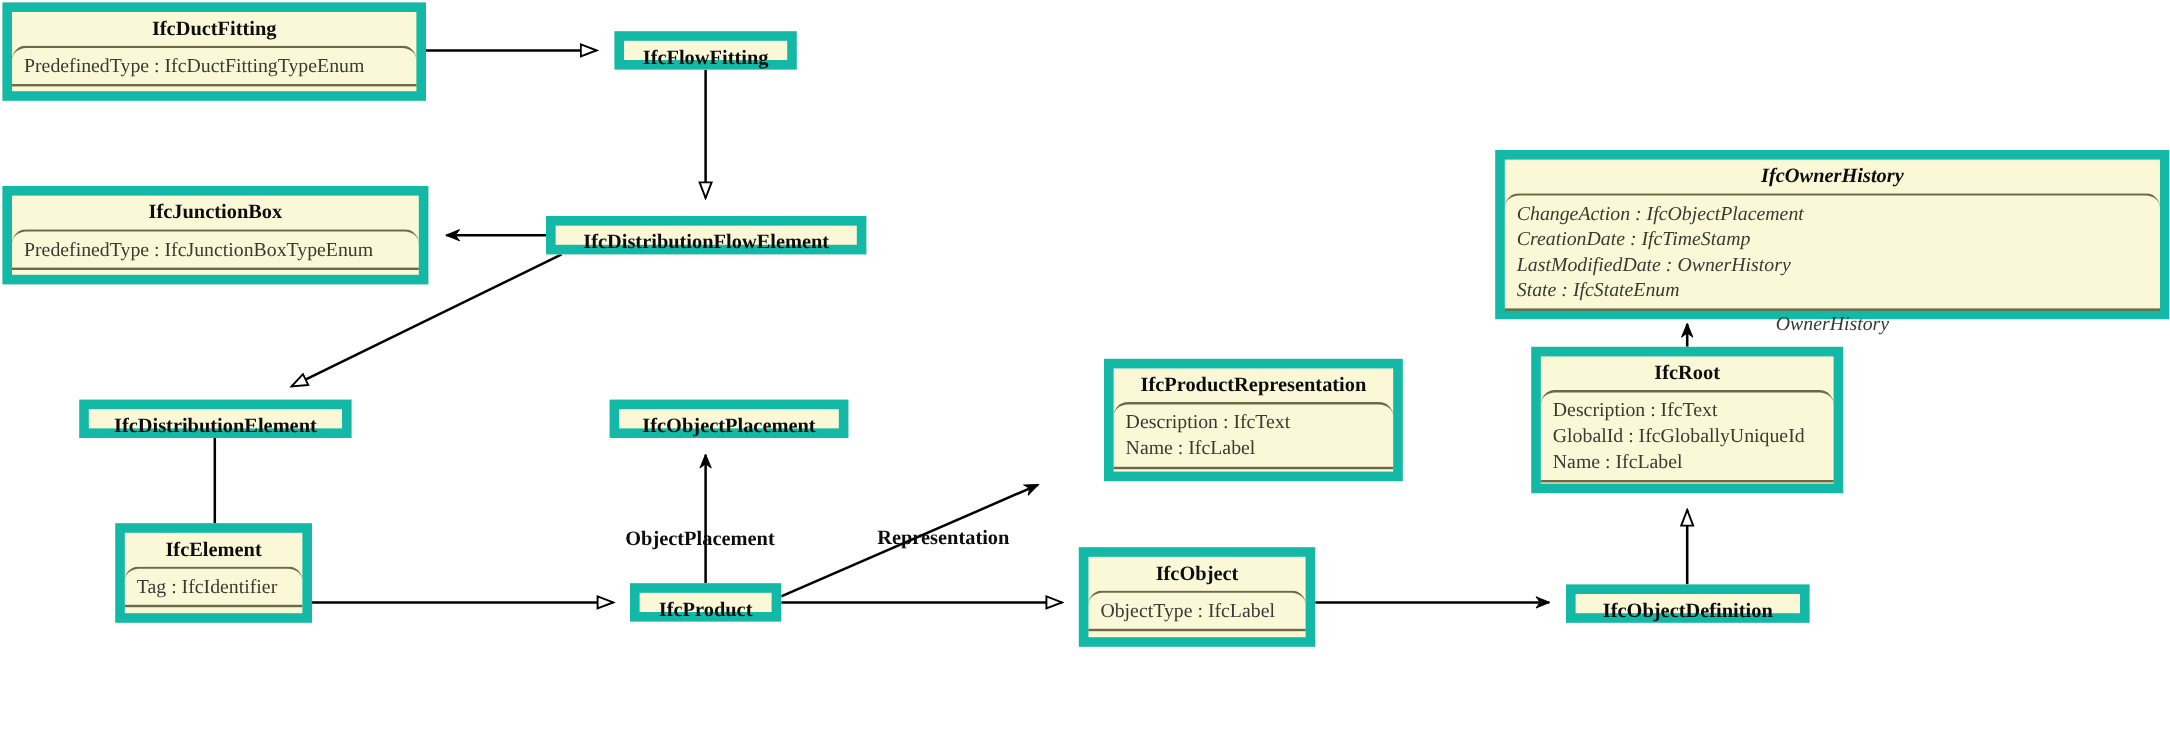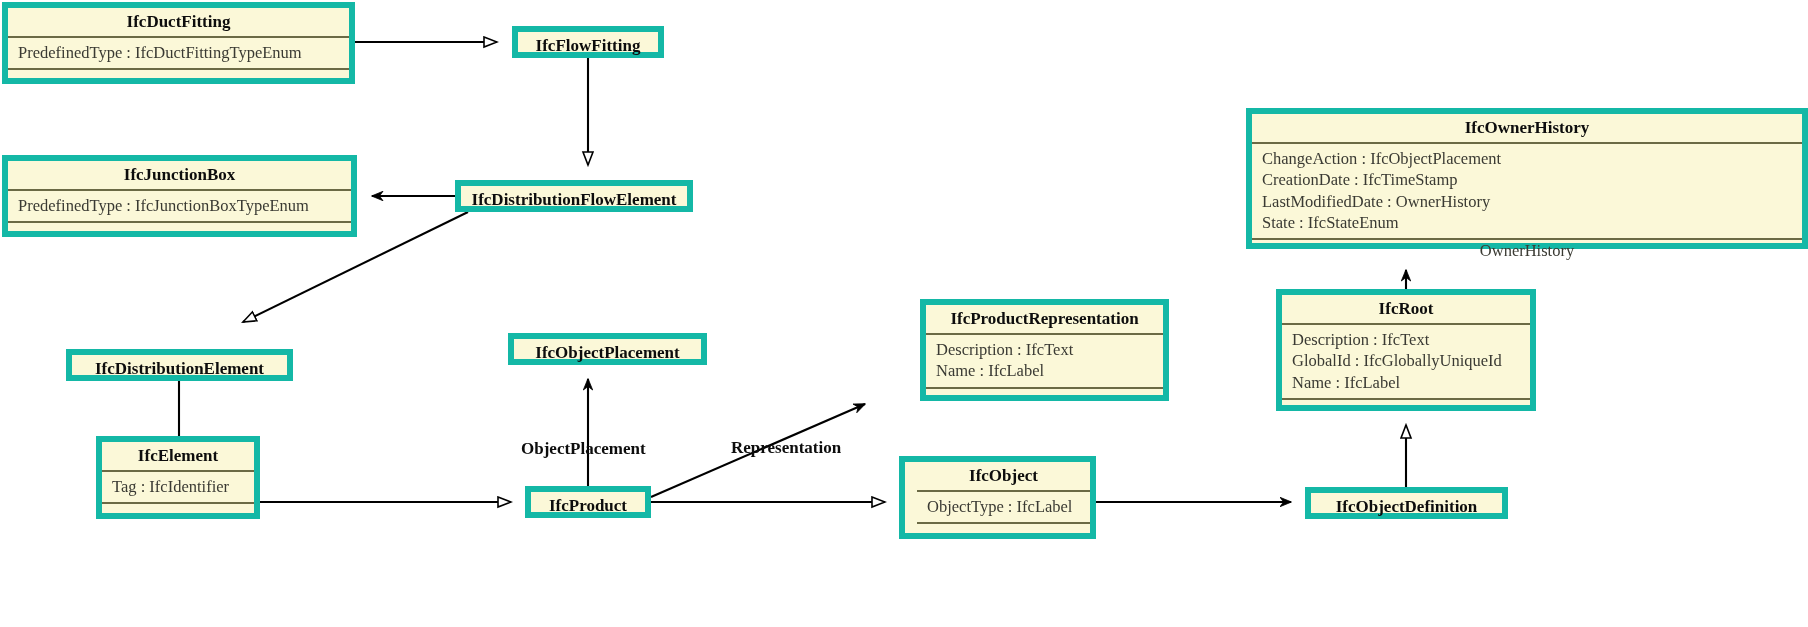--- a/index.html
+++ b/index.html
@@ -19,37 +19,38 @@
     position: absolute;
     left: 0; top: 0;
     width: 1808px;
     height: 627px;
     pointer-events: none;
   }
   .uml-class {
     position: absolute;
     box-sizing: border-box;
     background: #fbf8d8;
-    border: 6px solid #14b8a6;
+    border: 8px solid #14b8a6;
     z-index: 5;
   }
   .uml-name {
     box-sizing: border-box;
     text-align: center;
     font-weight: bold;
     font-size: 17px;
     color: #0d0d0d;
     padding: 4px 10px 5px 10px;
     line-height: 1.12;
     white-space: nowrap;
   }
   .uml-attrs {
     box-sizing: border-box;
     border-top: 2px solid #6b6a45;
     padding: 4px 10px 5px 10px;
+    border-radius: 12px;
   }
   .uml-attr {
     font-size: 16.5px;
     color: #3a3a33;
     line-height: 1.29;
     white-space: nowrap;
   }
   .uml-extra {
     box-sizing: border-box;
     border-top: 2px solid #6b6a45;
@@ -133,25 +134,25 @@
   </div>
 
   <div class="uml-class" style="left:2px; top:155px; width:355px; height:82px;">
     <div class="uml-name">IfcJunctionBox</div>
     <div class="uml-attrs">
       <div class="uml-attr">PredefinedType : IfcJunctionBoxTypeEnum</div>
     </div>
     <div class="uml-extra"></div>
   </div>
 
-  <div class="uml-class" style="left:455px; top:180px; width:238px; height:32px;">
+  <div class="uml-class" style="left:455px; top:180px; width:267px; height:32px;">
     <div class="uml-name">IfcDistributionFlowElement</div>
   </div>
 
-  <div class="uml-class" style="left:1246px; top:108px; width:562px; height:141px;">
+  <div class="uml-class" style="left:1246px; top:125px; width:562px; height:141px;font-style:italic;">
     <div class="uml-name">IfcOwnerHistory</div>
     <div class="uml-attrs">
       <div class="uml-attr">ChangeAction : IfcObjectPlacement</div>
       <div class="uml-attr">CreationDate : IfcTimeStamp</div>
       <div class="uml-attr">LastModifiedDate : OwnerHistory</div>
       <div class="uml-attr">State : IfcStateEnum</div>
     </div>
     <div class="uml-extra labeled">OwnerHistory</div>
   </div>
 
@@ -167,29 +168,29 @@
   <div class="uml-class" style="left:1276px; top:289px; width:260px; height:122px;">
     <div class="uml-name">IfcRoot</div>
     <div class="uml-attrs">
       <div class="uml-attr">Description : IfcText</div>
       <div class="uml-attr">GlobalId : IfcGloballyUniqueId</div>
       <div class="uml-attr">Name : IfcLabel</div>
     </div>
     <div class="uml-extra"></div>
   </div>
 
-  <div class="uml-class" style="left:66px; top:333px; width:227px; height:32px;margin-top:16px;">
+  <div class="uml-class" style="left:66px; top:333px; width:227px; height:32px;">
     <div class="uml-name">IfcDistributionElement</div>
   </div>
 
   <div class="uml-class" style="left:488px; top:333px; width:199px; height:32px;margin-left:20px;">
     <div class="uml-name">IfcObjectPlacement</div>
   </div>
 
-  <div class="uml-class" style="left:899px; top:456px; width:197px; height:83px;padding-left:12px;">
+  <div class="uml-class" style="left:899px; top:456px; width:197px; height:83px;">
     <div class="uml-name">IfcObject</div>
     <div class="uml-attrs">
       <div class="uml-attr">ObjectType : IfcLabel</div>
     </div>
     <div class="uml-extra"></div>
   </div>
 
   <div class="uml-class" style="left:96px; top:436px; width:164px; height:83px;">
     <div class="uml-name">IfcElement</div>
     <div class="uml-attrs">

